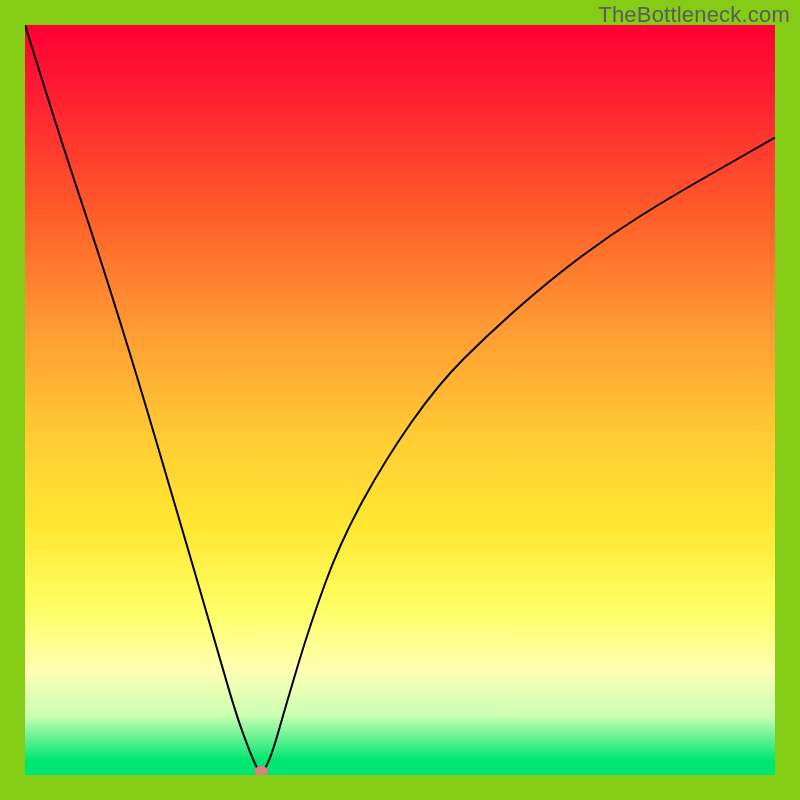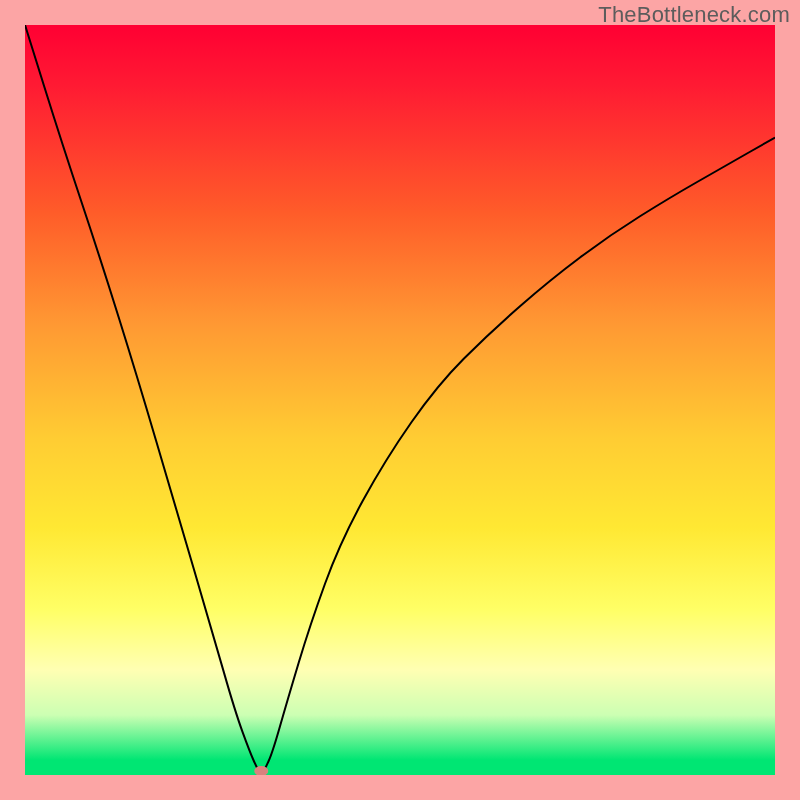--- a/index.html
+++ b/index.html
@@ -1,20 +1,20 @@
 <!DOCTYPE html>
 <html><head>
 <meta charset="utf-8">
 <style>
   * { margin: 0; padding: 0; box-sizing: border-box; }
   html, body { width: 800px; height: 800px; overflow: hidden; background: #000; }
   .frame {
     width: 800px;
     height: 800px;
-    background: #fca5a5;
+    background: #84cc16;
     position: relative;
   }
   .plot-area {
     position: absolute;
     left: 25px;
     top: 25px;
     width: 750px;
     height: 750px;
     background: linear-gradient(to bottom,
       #ff0033 0%,

